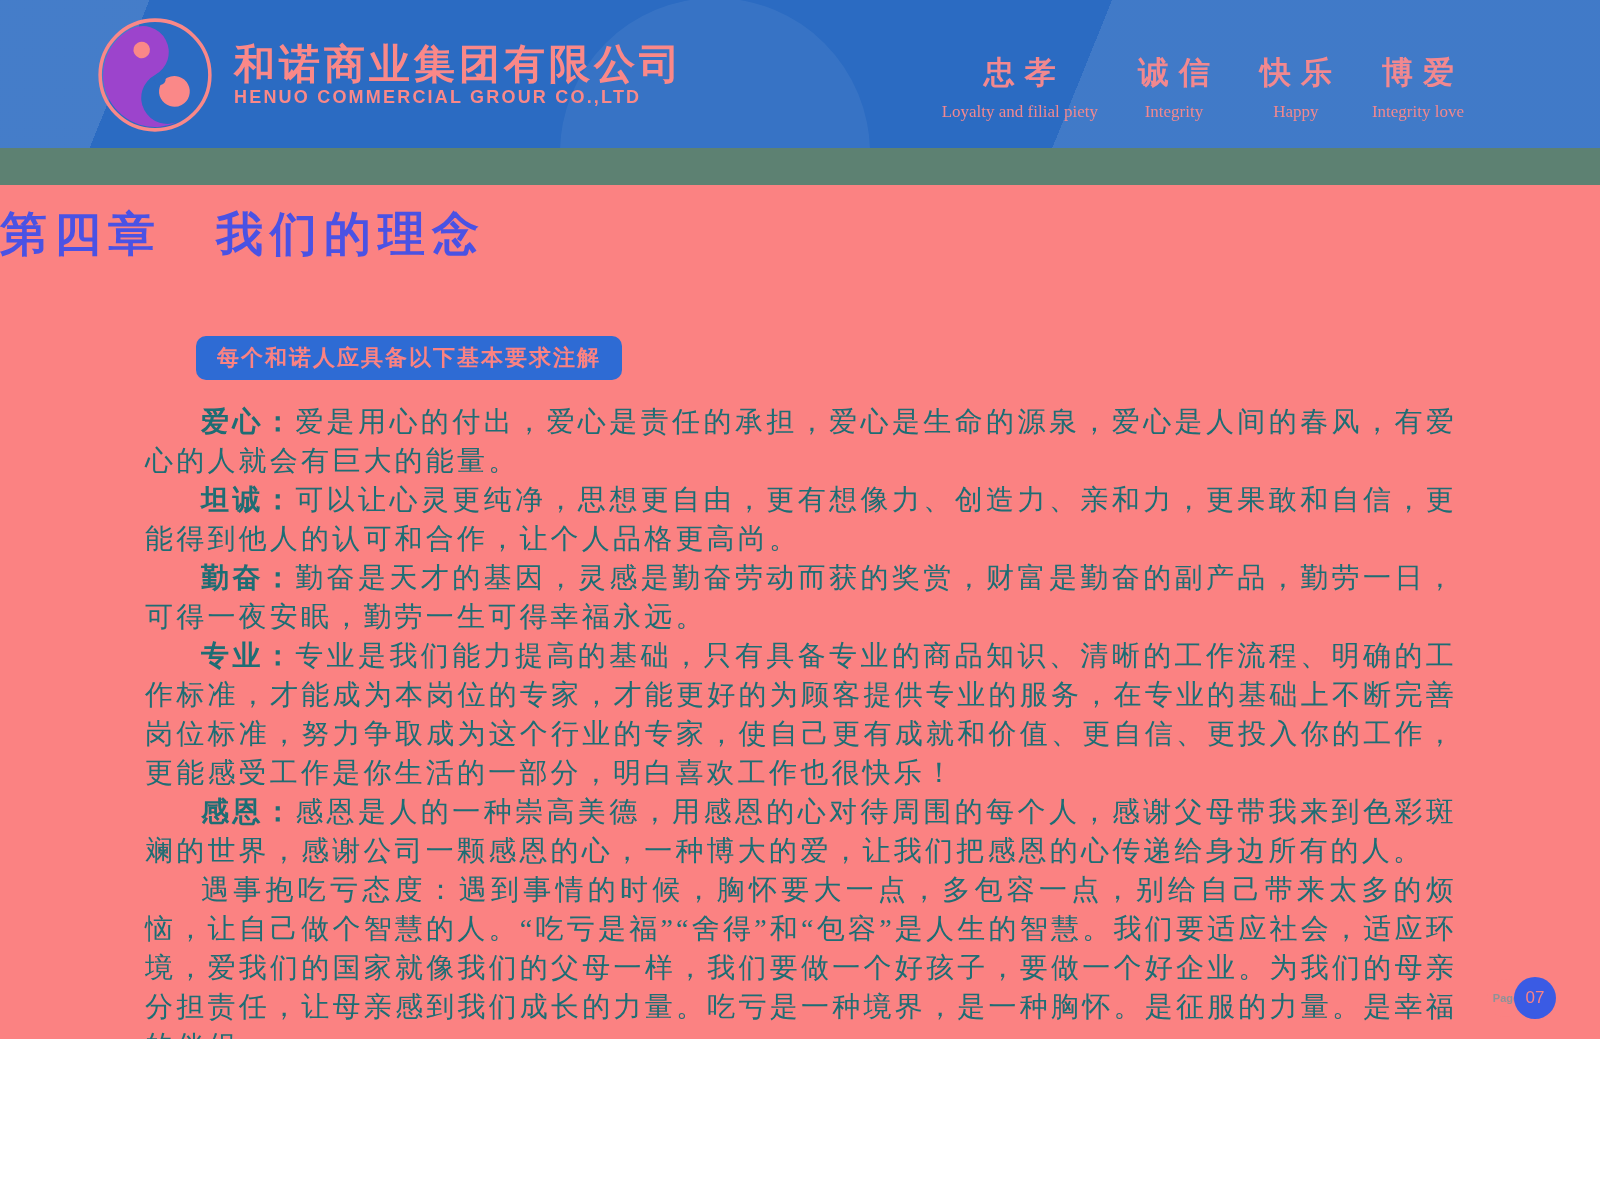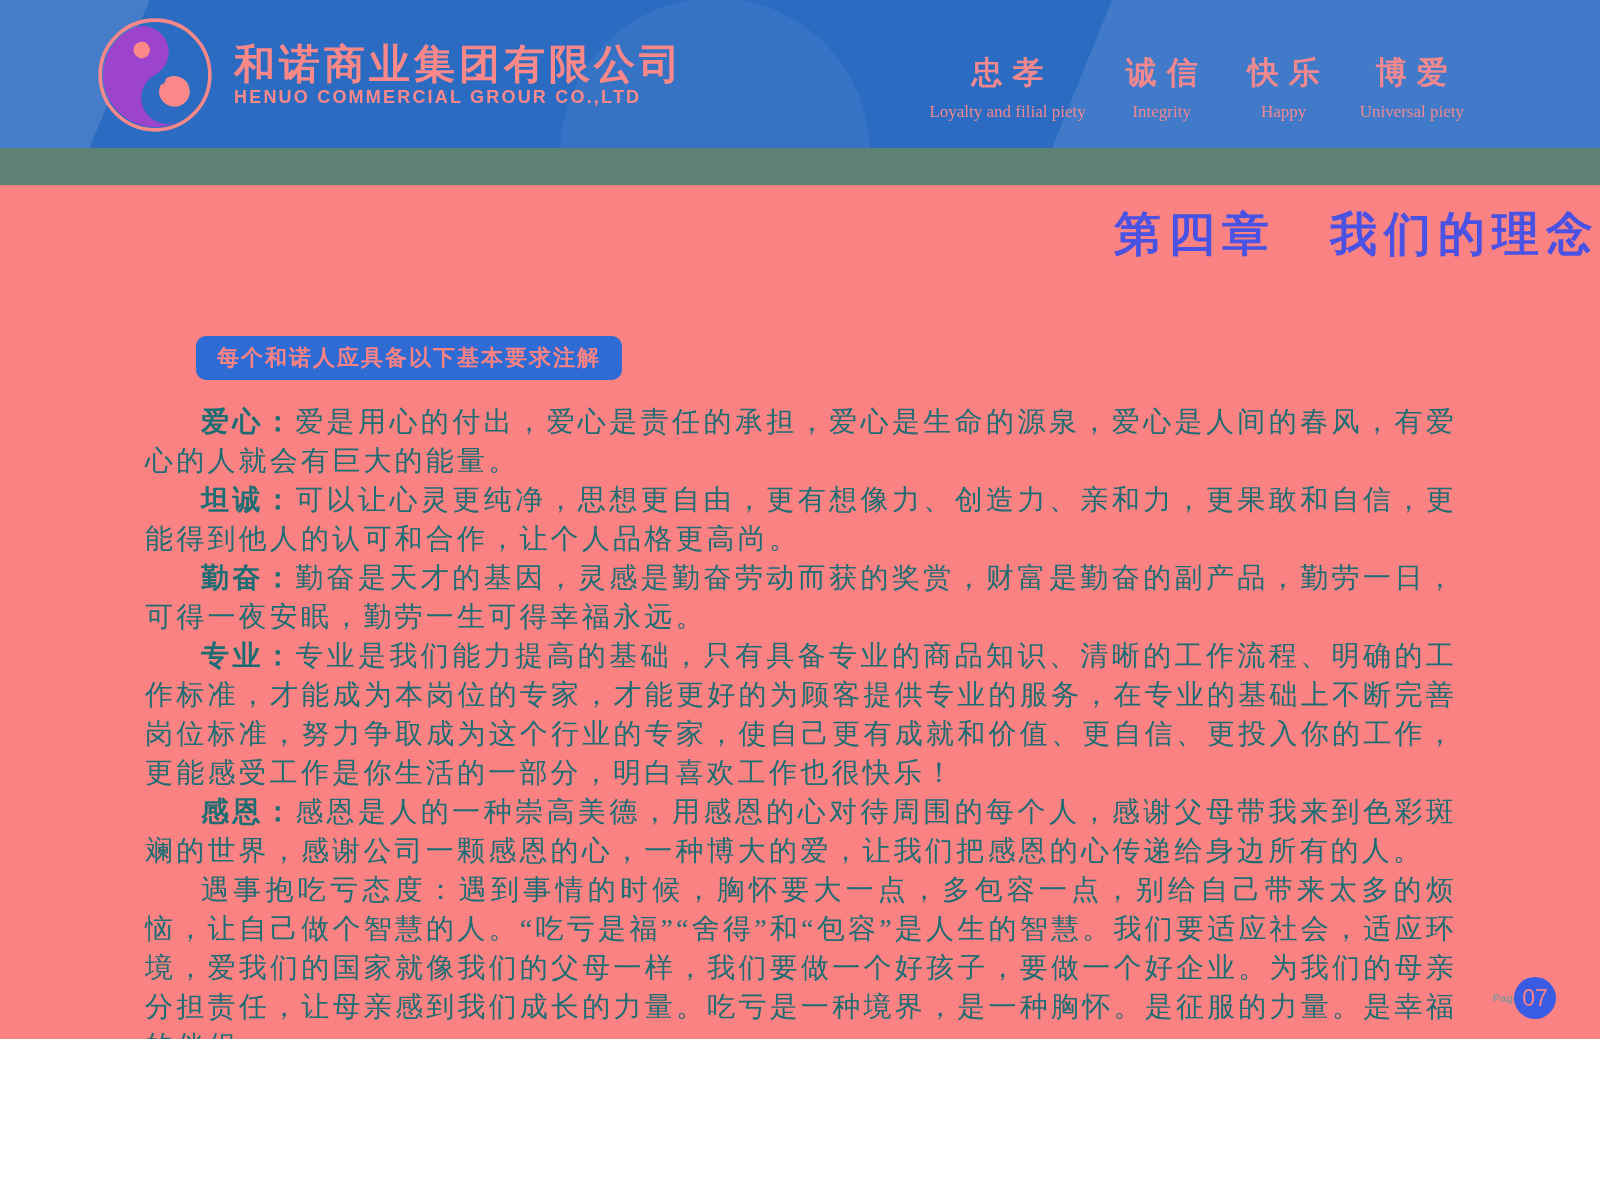--- a/index.html
+++ b/index.html
@@ -37,21 +37,21 @@
   .motto-zh { color:#f2888f; font-size:31px; font-weight:bold; letter-spacing:10px; text-indent:10px; }
   .motto-en { color:#f2888f; font-size:17px; margin-top:8px; white-space:nowrap; }
 
   
   .content {
     position:absolute; top:185px; left:0; width:1600px; height:917px;
     background:var(--salmon, #fb8282);
   }
   .title {
     position:absolute; top:18px; left:0; width:100%;
-    text-align:right; color:var(--title-blue, #4a52e4);
+    text-align:left; color:var(--title-blue, #4a52e4);
     font-size:47px; font-weight:bold; letter-spacing:7px;
   }
   .badge {
     position:absolute; left:196px; top:151px;
     background:var(--badge-blue, #2e6bd4); color:var(--salmon, #fb8282);
     font-family:"Liberation Sans", sans-serif; font-weight:bold;
     font-size:22px; letter-spacing:2px;
     padding:7px 21px; border-radius:10px;
   }
   .body-text {
@@ -71,21 +71,21 @@
     background:var(--salmon, #fb8282);
     display:flex; align-items:center; justify-content:center;
     font-family:"Liberation Sans", sans-serif; font-weight:bold;
     font-size:11px; color:#8d9398;
   }
   .num-circle {
     width:42px; height:42px; border-radius:50%; margin-left:-11px;
     background:var(--page-num-blue, #3a5be4);
     display:flex; align-items:center; justify-content:center;
     font-family:"Liberation Sans", sans-serif;
-    font-size:23px; color:var(--salmon, #fb8282);
+    font-size:17px; color:var(--salmon, #fb8282);
   }
 </style>
 </head>
 <body>
 
 <div class="page">
 
   <div class="header">
     <div class="header-arc"></div>
 
@@ -114,21 +114,21 @@
         <div class="motto-col">
           <div class="motto-zh">诚信</div>
           <div class="motto-en">Integrity</div>
         </div>
         <div class="motto-col">
           <div class="motto-zh">快乐</div>
           <div class="motto-en">Happy</div>
         </div>
         <div class="motto-col">
           <div class="motto-zh">博爱</div>
-          <div class="motto-en">Universal piety</div>
+          <div class="motto-en">Integrity love</div>
         </div>
       </div>
   </div>
 
   <div class="content">
     <div class="title">第四章　我们的理念</div>
     <div class="badge">每个和诺人应具备以下基本要求注解</div>
     <div class="body-text" id="body-text">
         <p><span class="lead bold">爱心：</span><span>爱是用心的付出，爱心是责任的承担，爱心是生命的源泉，爱心是人间的春风，有爱心的人就会有巨大的能量。</span></p>
         <p><span class="lead bold">坦诚：</span><span>可以让心灵更纯净，思想更自由，更有想像力、创造力、亲和力，更果敢和自信，更能得到他人的认可和合作，让个人品格更高尚。</span></p>

